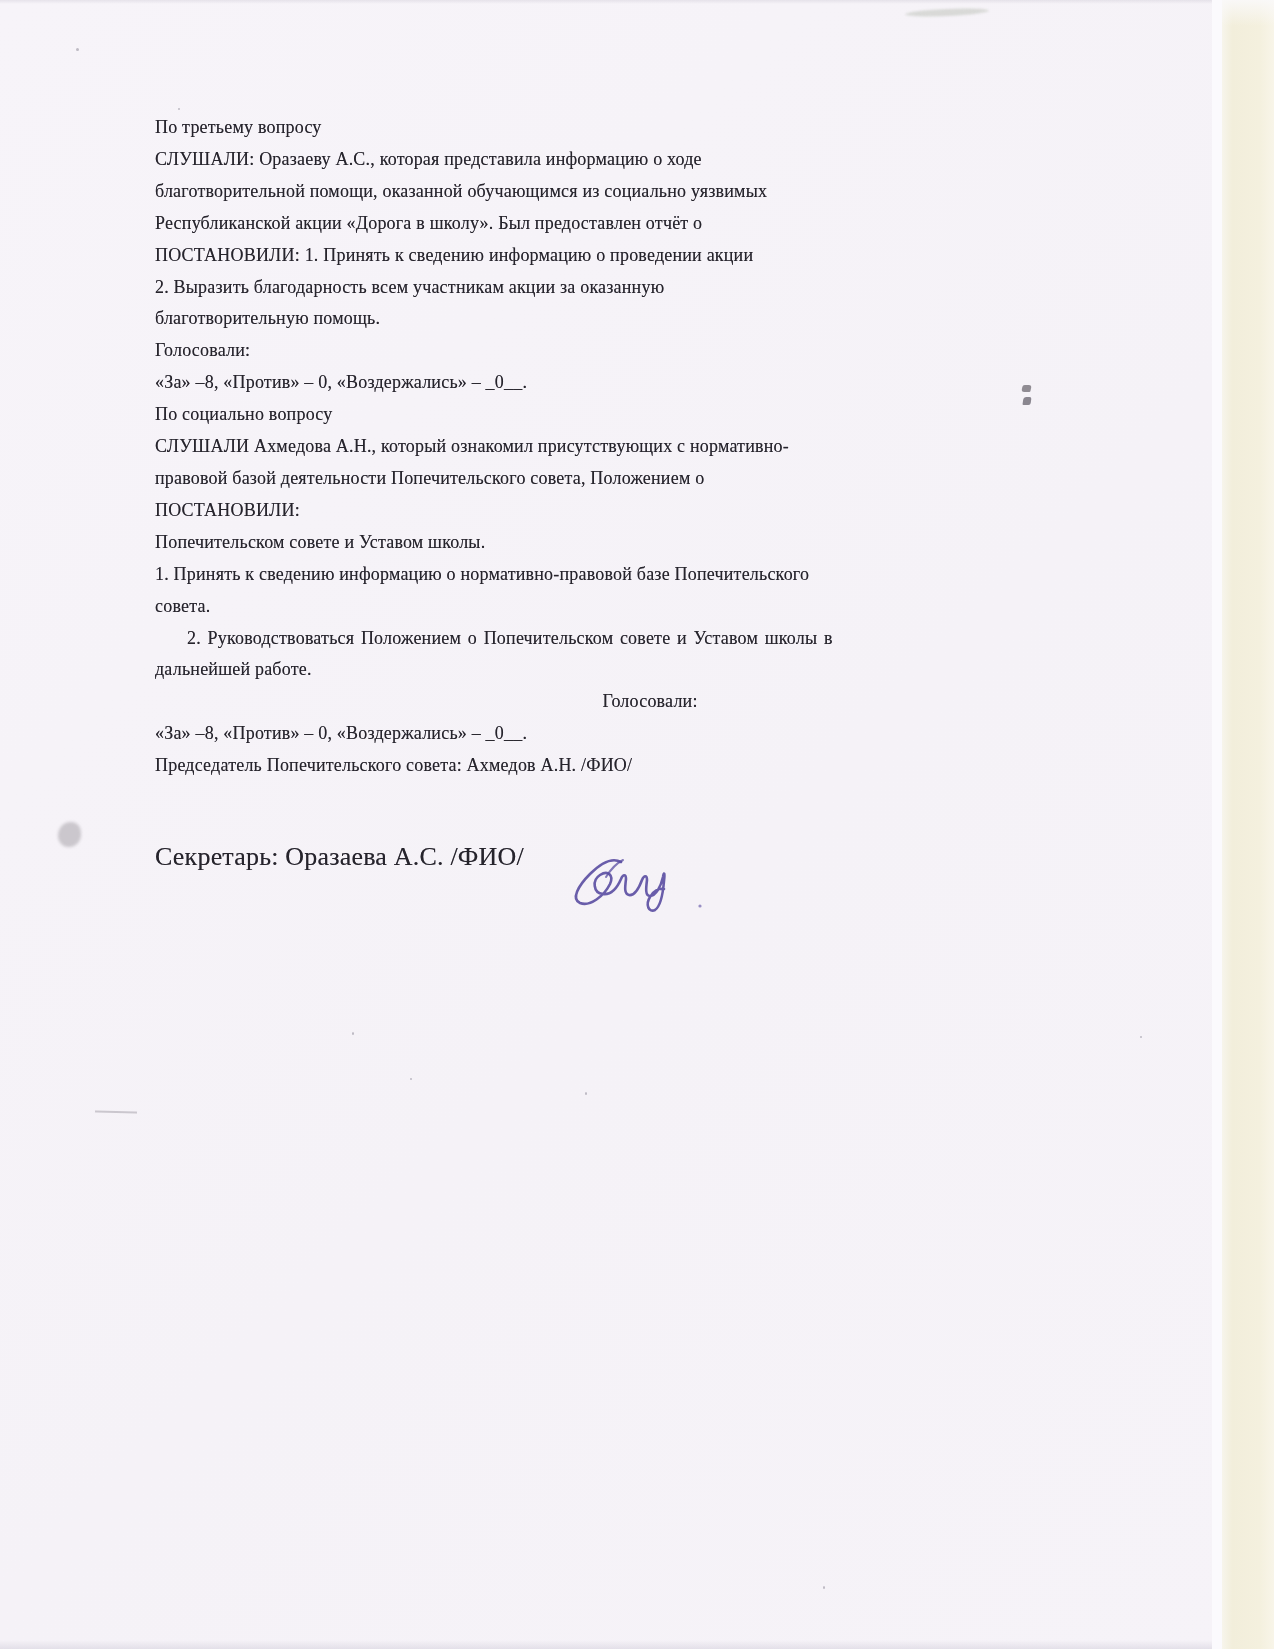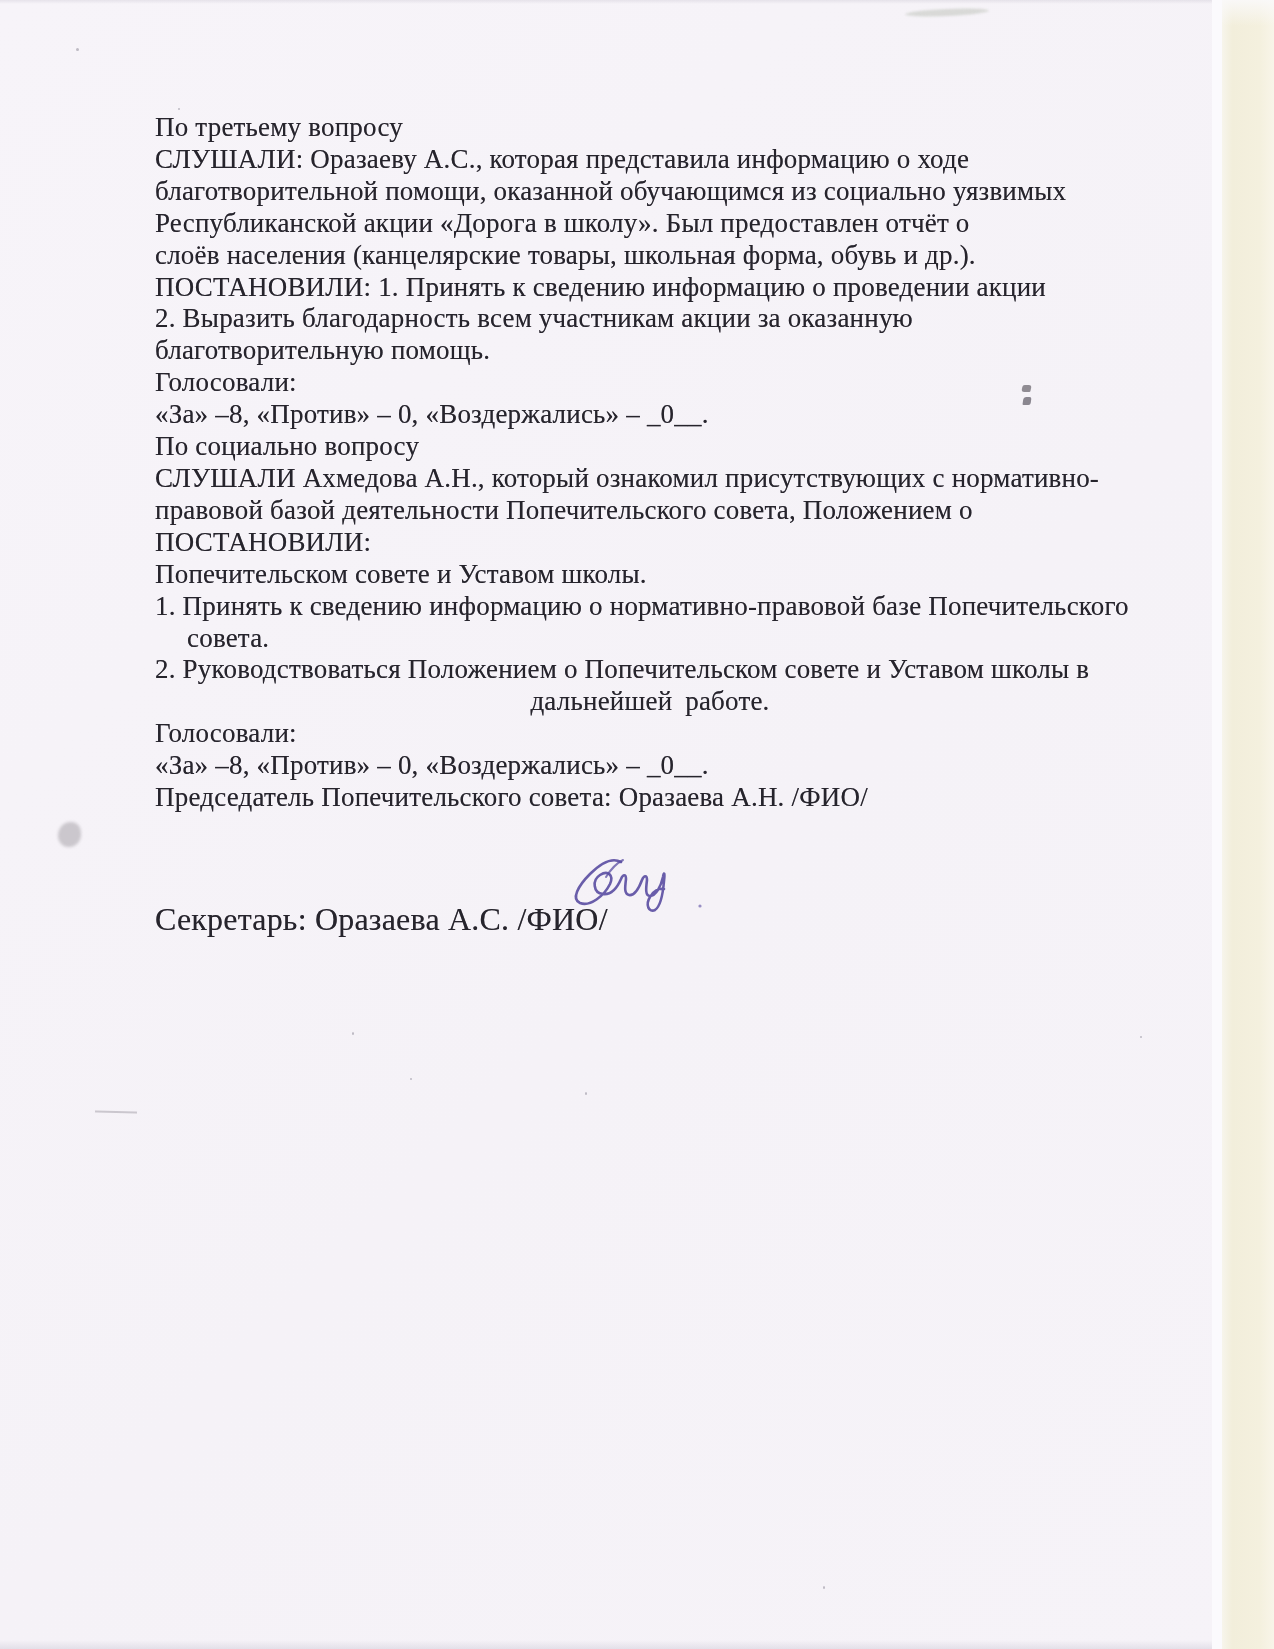--- a/index.html
+++ b/index.html
@@ -39,39 +39,39 @@
     top: 0; left: 0; right: 0; height: 26px;
     background: linear-gradient(to bottom, rgba(250,249,250,0.9), rgba(250,249,250,0));
   }
   
   .text-block {
     position: absolute;
     left: 155px;
     top: 112px;
     width: 990px;
     color: #26242c;
-    font-size: 27px;
+    font-size: 18px;
     letter-spacing: 0.2px;
     text-shadow: 0 0 0.6px rgba(60,55,70,0.55);
   }
   .text-block .line {
     line-height: 31.9px;
     min-height: 31.9px;
     white-space: nowrap;
   }
   
   .text-block .line:nth-child(19) { word-spacing: 6px; text-align: center; }
   .text-block .line:nth-child(17) { word-spacing: 2px; margin-left: 32px; }
 
   .secretary-row {
     position: absolute;
     left: 155px;
-    top: 904px;
+    top: 841px;
     color: #26242c;
-    font-size: 32px;
+    font-size: 26px;
     letter-spacing: 0.2px;
     line-height: 31.9px;
     white-space: nowrap;
     text-shadow: 0 0 0.6px rgba(60,55,70,0.55);
   }
   .signature-svg {
     position: absolute;
     left: 540px;
     top: 845px;
     width: 200px;
@@ -118,38 +118,37 @@
 <div class="page">
 
   <div class="edge-sliver"></div>
   <div class="scan-strip"></div>
 
   <div class="text-block">
       <div class="line">По третьему вопросу</div>
       <div class="line">СЛУШАЛИ: Оразаеву А.С., которая представила информацию о ходе</div>
       <div class="line">благотворительной помощи, оказанной обучающимся из социально уязвимых</div>
       <div class="line">Республиканской акции «Дорога в школу». Был предоставлен отчёт о</div>
-      <div class="line">слоёв населения (канцелярские товары, школьная форма, обувь и др.).</div>
       <div class="line">ПОСТАНОВИЛИ: 1. Принять к сведению информацию о проведении акции</div>
       <div class="line">2. Выразить благодарность всем участникам акции за оказанную</div>
       <div class="line">благотворительную помощь.</div>
       <div class="line">Голосовали:</div>
       <div class="line">«За» –8, «Против» – 0, «Воздержались» – _0__.</div>
       <div class="line">По социально вопросу</div>
       <div class="line">СЛУШАЛИ Ахмедова А.Н., который ознакомил присутствующих с нормативно-</div>
       <div class="line">правовой базой деятельности Попечительского совета, Положением о</div>
       <div class="line">ПОСТАНОВИЛИ:</div>
       <div class="line">Попечительском совете и Уставом школы.</div>
       <div class="line">1. Принять к сведению информацию о нормативно-правовой базе Попечительского</div>
       <div class="line">совета.</div>
       <div class="line">2. Руководствоваться Положением о Попечительском совете и Уставом школы в</div>
       <div class="line">дальнейшей работе.</div>
       <div class="line">Голосовали:</div>
       <div class="line">«За» –8, «Против» – 0, «Воздержались» – _0__.</div>
-      <div class="line">Председатель Попечительского совета: Оразаева А.Н. /ФИО/</div>
+      <div class="line">Председатель Попечительского совета: Ахмедов А.Н. /ФИО/</div>
     </div>
 
   <div class="secretary-row">Секретарь: Оразаева А.С. /ФИО/</div>
 
   <svg class="signature-svg" viewBox="540 845 200 130" xmlns="http://www.w3.org/2000/svg">
     <path d="M 621 862
              C 612 857 600 864 590 874
              C 578 886 571 899 580 903
              C 590 907 604 896 610 884
              C 614 875 608 870 600 875

